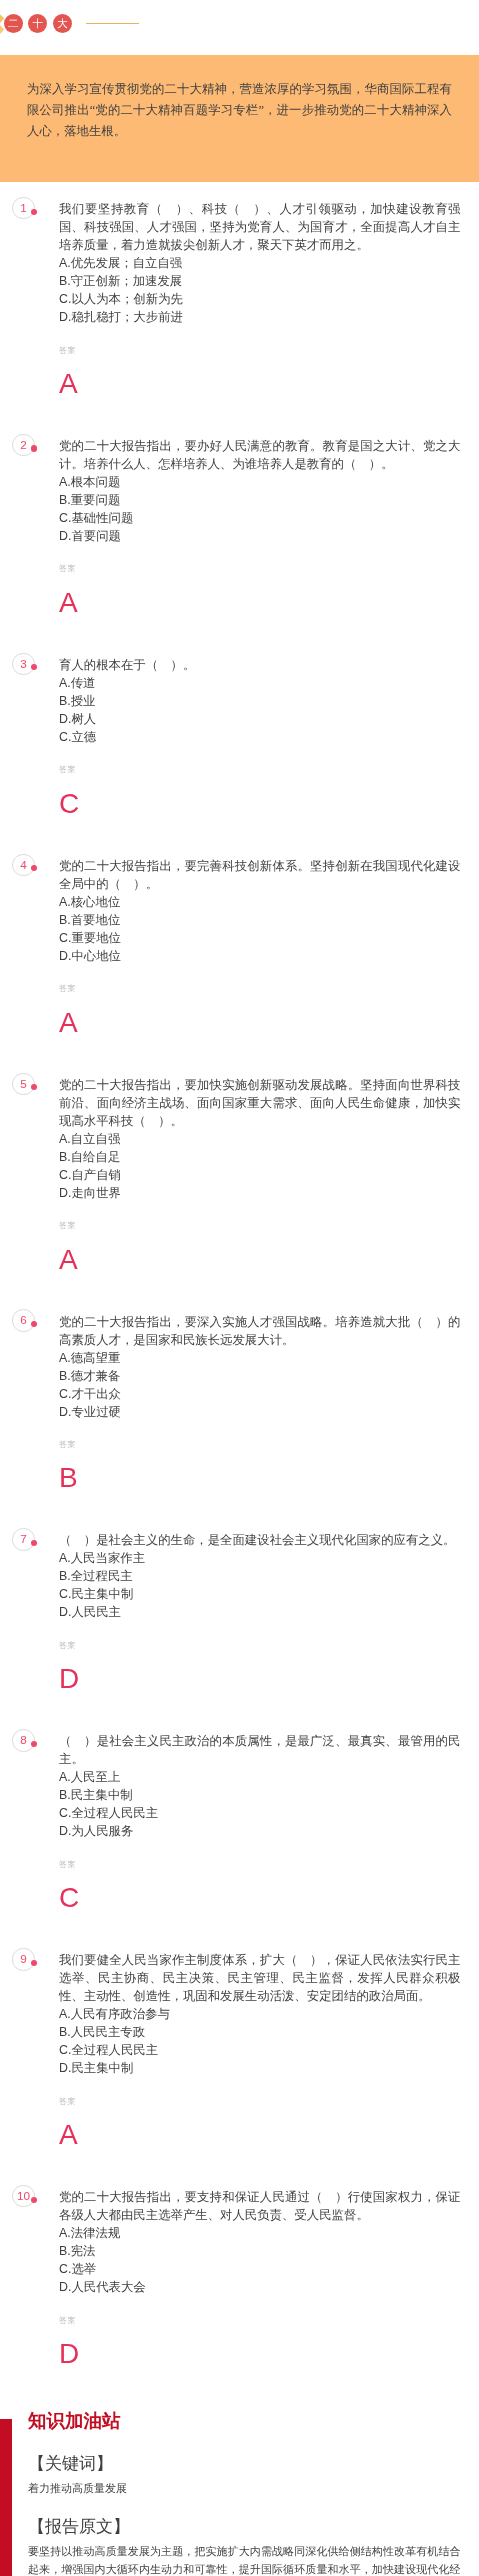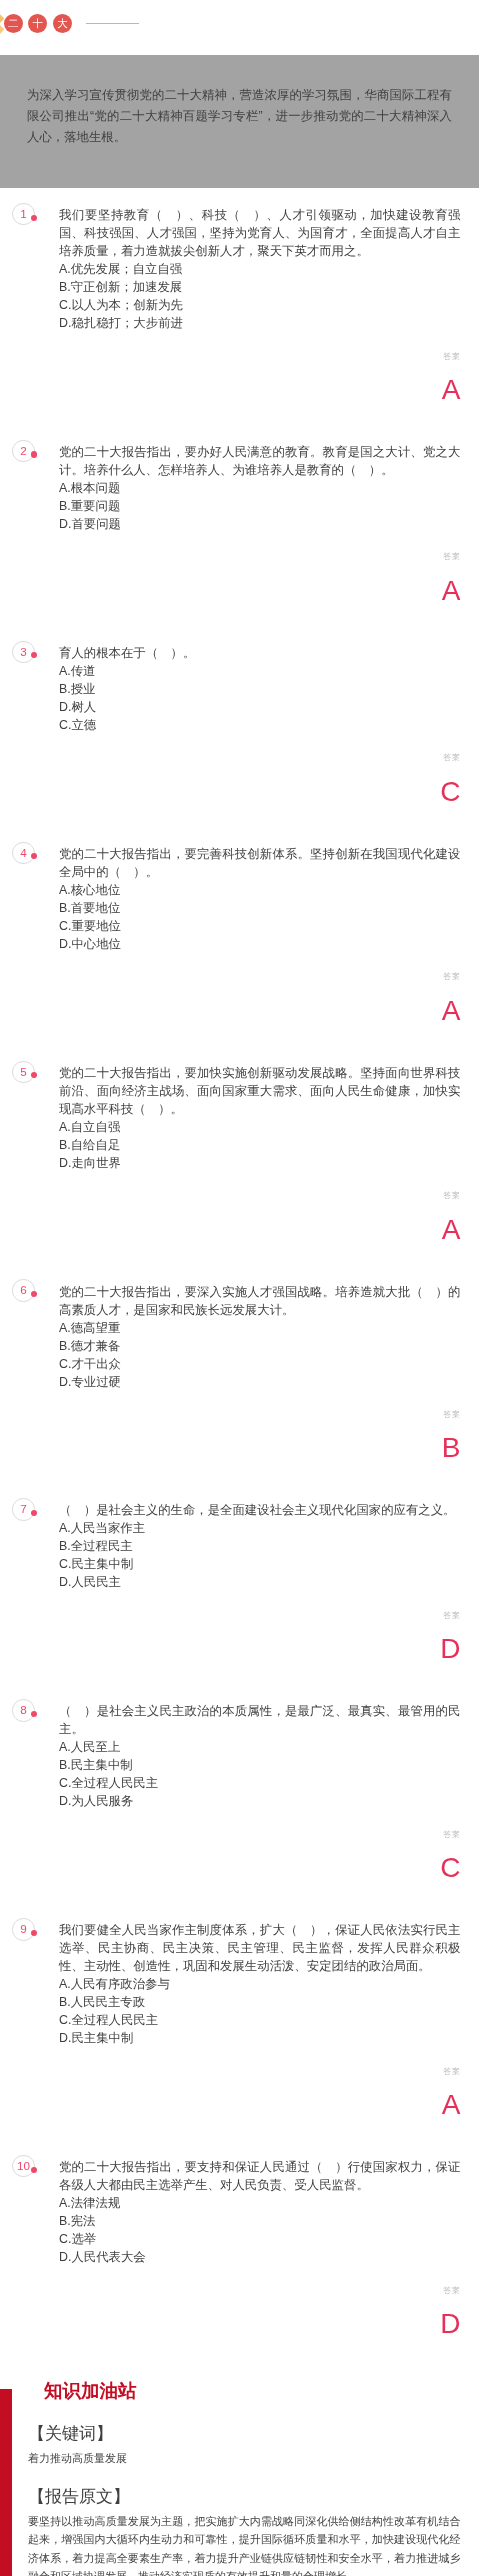--- a/index.html
+++ b/index.html
@@ -18,46 +18,47 @@
   .badge-row{display:flex;align-items:center;gap:5.6px;}
   .badge{
     width:19px;height:19px;border-radius:50%;
     background:#e2564f;color:#ffffff;
     font-size:10.5px;line-height:19px;text-align:center;
     flex:0 0 auto;
   }
   .gold-line{width:53px;height:1.2px;background:#eab158;margin-left:8.6px;}
   
   .intro{
-    background:#a3a3a3;
+    background:#fdba74;
     margin-top:10px;
-    padding:30px 27px 40px 27px;
+    padding:24px 27px 40px 27px;
+    font-family:Liberation Serif, serif;
   }
   .intro p{margin:0;font-size:12.4px;line-height:21px;text-align:justify;}
   
   .questions{margin-top:18.5px;}
   .question{position:relative;padding:0 18.5px 0 59px;margin-bottom:38px;}
   .qnum{
     position:absolute;left:12.4px;top:-3.1px;
     width:20.4px;height:20.4px;border:0.6px solid #dcdcdc;border-radius:50%;
     color:#f0486a;font-size:11.7px;line-height:20.4px;text-align:center;
   }
   .qnum .dot{
     position:absolute;right:-3.1px;top:10.5px;
     width:6.2px;height:6.2px;border-radius:50%;background:#f0486a;
   }
   .qtext{margin:0;font-size:12.4px;line-height:18px;text-align:justify;}
   .opt{margin:0;font-size:12.4px;line-height:18px;}
-  .answer-wrap{text-align:right;margin-top:18.5px;}
+  .answer-wrap{text-align:left;margin-top:18.5px;}
   .answer-label{font-size:8px;color:#bdbdbd;letter-spacing:0.6px;}
   .answer-letter{margin-top:12.4px;font-size:28px;line-height:31px;color:#e73059;font-weight:400;}
   
   .knowledge{position:relative;margin-top:28px;padding:0 18.5px 21px 28px;}
   .knowledge .red-bar{position:absolute;left:0;top:12.4px;bottom:5px;width:12.4px;background:#c30d23;}
-  .k-title{margin:16px;color:#c30d23;font-size:18.5px;font-weight:bold;line-height:27px;}
+  .k-title{margin:0;color:#c30d23;font-size:18.5px;font-weight:bold;line-height:27px;}
   .k-section{margin-top:21px;}
   .k-heading{margin:0 0 5px 0;font-size:17px;line-height:18.5px;}
   .k-body{margin:0;font-size:11px;line-height:18.5px;text-align:justify;}
 </style>
 </head>
 <body>
 
 <div class="page">
 
   <div class="header">
@@ -90,20 +91,21 @@
             <div class="answer-letter">A</div>
           </div>
         </div>
       </div>
       <div class="question">
         <div class="qnum"><span class="n">2</span><span class="dot"></span></div>
         <div class="qbody">
           <p class="qtext">党的二十大报告指出，要办好人民满意的教育。教育是国之大计、党之大计。培养什么人、怎样培养人、为谁培养人是教育的（　）。</p>
           <p class="opt">A.根本问题</p>
           <p class="opt">B.重要问题</p>
+          <p class="opt">C.基础性问题</p>
           <p class="opt">D.首要问题</p>
           <div class="answer-wrap">
             <div class="answer-label">答案</div>
             <div class="answer-letter">A</div>
           </div>
         </div>
       </div>
       <div class="question">
         <div class="qnum"><span class="n">3</span><span class="dot"></span></div>
         <div class="qbody">
@@ -131,20 +133,21 @@
             <div class="answer-letter">A</div>
           </div>
         </div>
       </div>
       <div class="question">
         <div class="qnum"><span class="n">5</span><span class="dot"></span></div>
         <div class="qbody">
           <p class="qtext">党的二十大报告指出，要加快实施创新驱动发展战略。坚持面向世界科技前沿、面向经济主战场、面向国家重大需求、面向人民生命健康，加快实现高水平科技（　）。</p>
           <p class="opt">A.自立自强</p>
           <p class="opt">B.自给自足</p>
+          <p class="opt">C.自产自销</p>
           <p class="opt">D.走向世界</p>
           <div class="answer-wrap">
             <div class="answer-label">答案</div>
             <div class="answer-letter">A</div>
           </div>
         </div>
       </div>
       <div class="question">
         <div class="qnum"><span class="n">6</span><span class="dot"></span></div>
         <div class="qbody">

